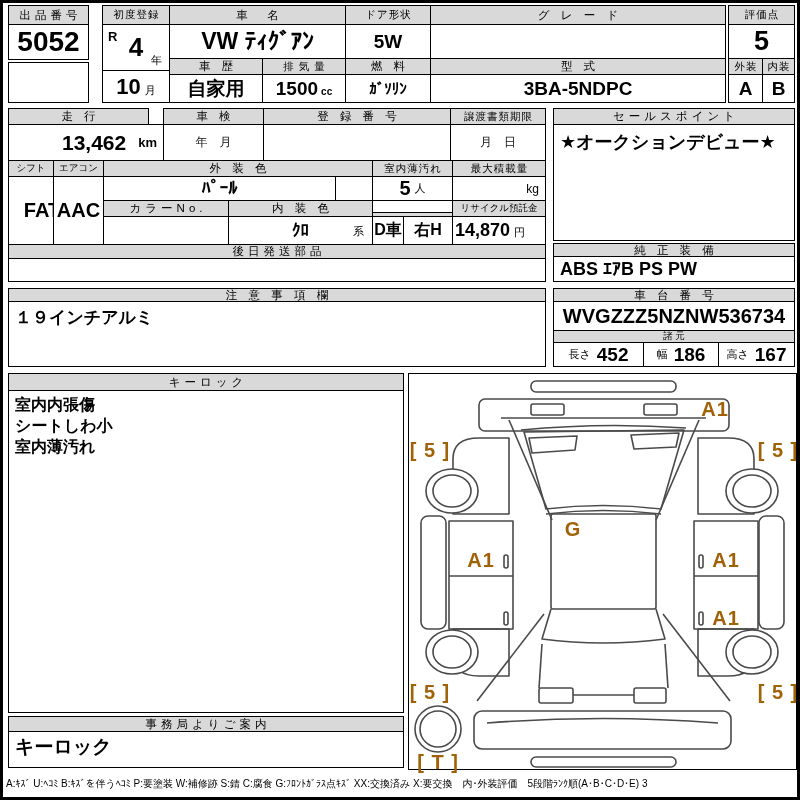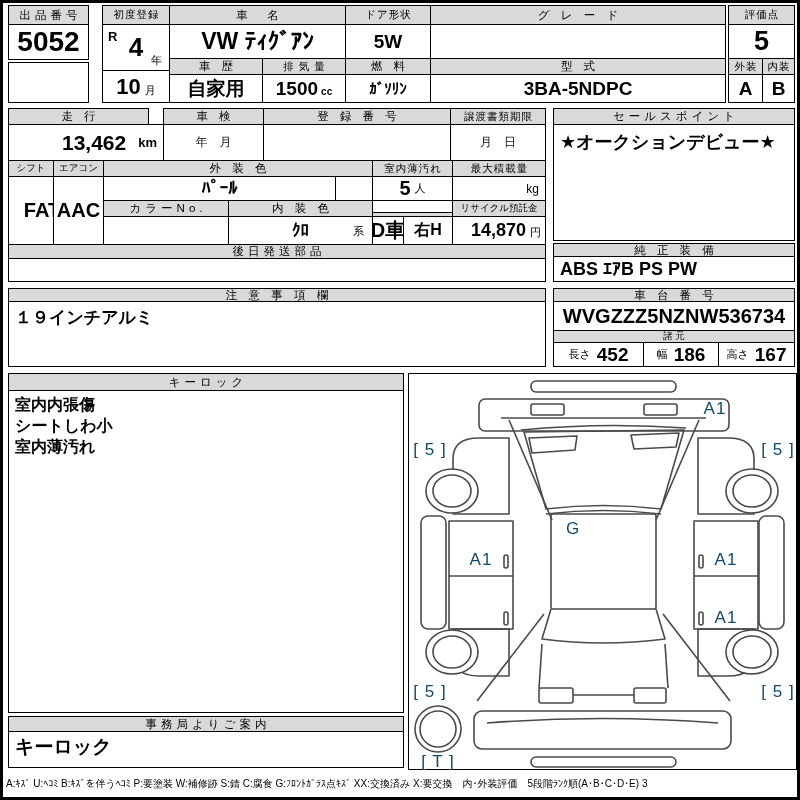--- a/index.html
+++ b/index.html
@@ -16,22 +16,22 @@
   .r{justify-content:flex-end}
   .top{align-items:flex-start}
   .u{font-size:13px;margin-left:12px}
   .u2{font-size:10px;margin-left:3px;align-self:flex-end;margin-bottom:5px}
   .u3{font-size:11px;margin-left:4px;font-weight:normal;align-self:flex-end;margin-bottom:4px}
   .plain{font-weight:normal;font-size:12px;color:#111}
   .era{position:absolute;left:5px;top:4px;font-size:13px;font-weight:bold}
   .yr{position:absolute;right:7px;bottom:2px;font-size:11px;font-weight:normal}
   .kei{position:absolute;right:8px;bottom:5px;font-size:11px;font-weight:normal}
   .insline{font-size:16px;font-weight:bold;line-height:21px}
-  .mark{position:absolute;transform:translate(-50%,-50%);font-weight:normal;font-size:17px;
-        white-space:nowrap;letter-spacing:1px;color:#0c4a6e}
+  .mark{position:absolute;transform:translate(-50%,-50%);font-weight:bold;font-size:20px;
+        white-space:nowrap;letter-spacing:1px;color:#a16207}
   .legend{position:absolute;left:6px;top:777px;font-size:10px;white-space:nowrap;color:#000}
   svg{position:absolute;left:0;top:0}
 </style>
 </head>
 <body>
 
 <div class="sheet">
 
   <div class="c hdr" style="left:8px;top:5px;width:81px;height:20px">出品番号</div>
   <div class="c val" style="left:8px;top:24px;width:81px;height:36px;font-size:28px">5052</div>
@@ -104,24 +104,24 @@
   <div class="c val r" style="left:452px;top:176px;width:94px;height:25px;font-size:12px;font-weight:normal;padding-right:6px">kg</div>
 
   <div class="c hdr" style="left:103px;top:200px;width:126px;height:17px">カラーNo.</div>
   <div class="c val" style="left:103px;top:216px;width:126px;height:29px"></div>
   <div class="c hdr" style="left:228px;top:200px;width:145px;height:17px">内 装 色</div>
   <div class="c val" style="left:228px;top:216px;width:145px;height:29px;font-size:17px">
     <span>ｸﾛ</span>
     <span class="kei">系</span>
   </div>
   <div class="c hdr t" style="left:372px;top:212px;width:81px;height:27px">輸 入 車</div>
-  <div class="c val" style="left:372px;top:216px;width:32px;height:29px;font-size:20px">D車</div>
+  <div class="c val" style="left:372px;top:216px;width:32px;height:29px;font-size:16px">D車</div>
   <div class="c val" style="left:403px;top:216px;width:50px;height:29px;font-size:16px">右H</div>
   <div class="c hdr tt" style="left:452px;top:200px;width:94px;height:17px">リサイクル預託金</div>
-  <div class="c val r" style="left:452px;top:216px;width:94px;height:29px;font-size:18px;padding-right:4px">
+  <div class="c val r" style="left:452px;top:216px;width:94px;height:29px;font-size:18px;padding-right:20px">
     <span>14,870</span>
     <span class="u3">円</span>
   </div>
 
   <div class="c hdr" style="left:8px;top:244px;width:538px;height:15px">後日発送部品</div>
   <div class="c val" style="left:8px;top:258px;width:538px;height:24px"></div>
 
   <div class="c hdr" style="left:553px;top:108px;width:242px;height:17px">セールスポイント</div>
   <div class="c val l top" style="left:553px;top:124px;width:242px;height:117px;font-size:18px;padding:5px 6px">★オークションデビュー★</div>
   <div class="c hdr" style="left:553px;top:243px;width:242px;height:14px">純 正 装 備</div>

